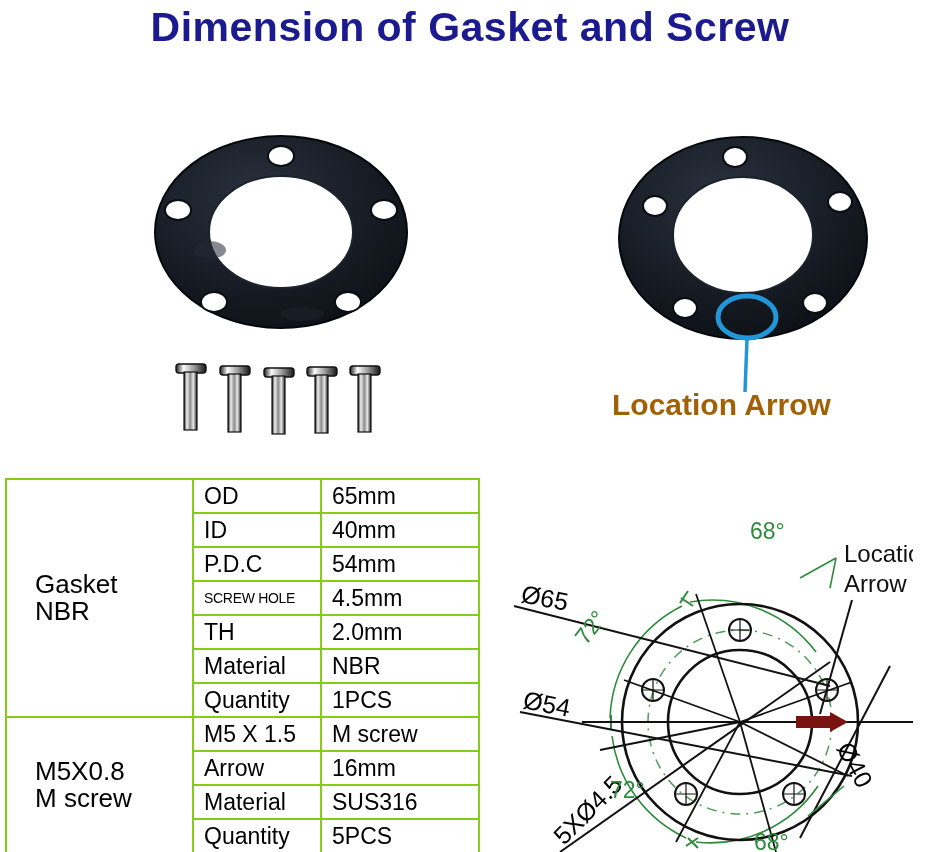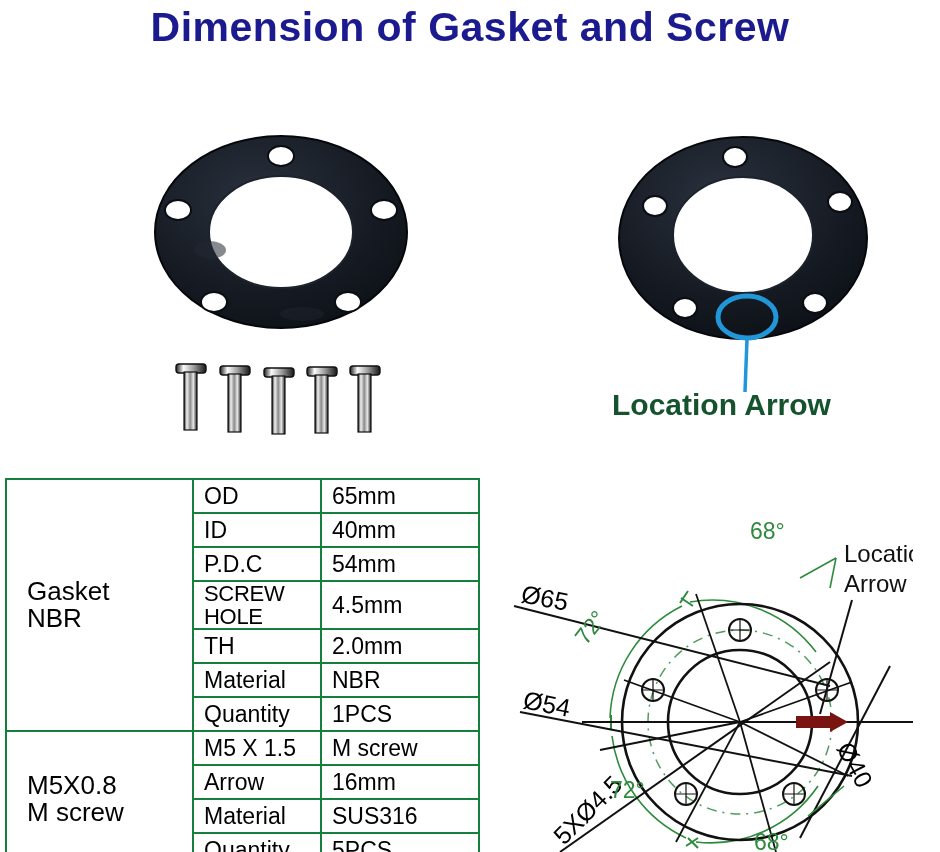--- a/index.html
+++ b/index.html
@@ -43,55 +43,55 @@
 
   #screws { position: absolute; left: 170px; top: 352px; }
 
   
   #loc-callout-text {
     position: absolute;
     left: 612px;
     top: 388px;
     font-size: 30px;
     font-weight: bold;
-    color: #14532d;
+    color: #a16207;
     font-family: "Liberation Sans", sans-serif;
     white-space: nowrap;
   }
 
   
   #spec-table {
     position: absolute;
     left: 5px;
     top: 478px;
     width: 473px;
     height: 354px;
     border-collapse: collapse;
     table-layout: fixed;
     background: #fff;
   }
   #spec-table td {
-    border: 2px solid #15803d;
+    border: 2px solid #84cc16;
     font-size: 23px;
     font-family: "Liberation Sans", sans-serif;
     color: #000;
     padding: 0 0 0 10px;
     height: 32px;
     line-height: 1.05;
     vertical-align: middle;
     overflow: hidden;
   }
   #spec-table td.group {
     font-size: 26px;
     text-align: left;
-    padding-left: 20px;
+    padding-left: 28px;
     white-space: pre-line;
   }
   #spec-table td.small {
-    font-size: 22px;
+    font-size: 14px;
     letter-spacing: -0.3px;
   }
   .col-group { width: 187px; }
   .col-key   { width: 128px; }
   .col-val   { width: 158px; }
 
   
   #cad {
     position: absolute;
     left: 500px;

